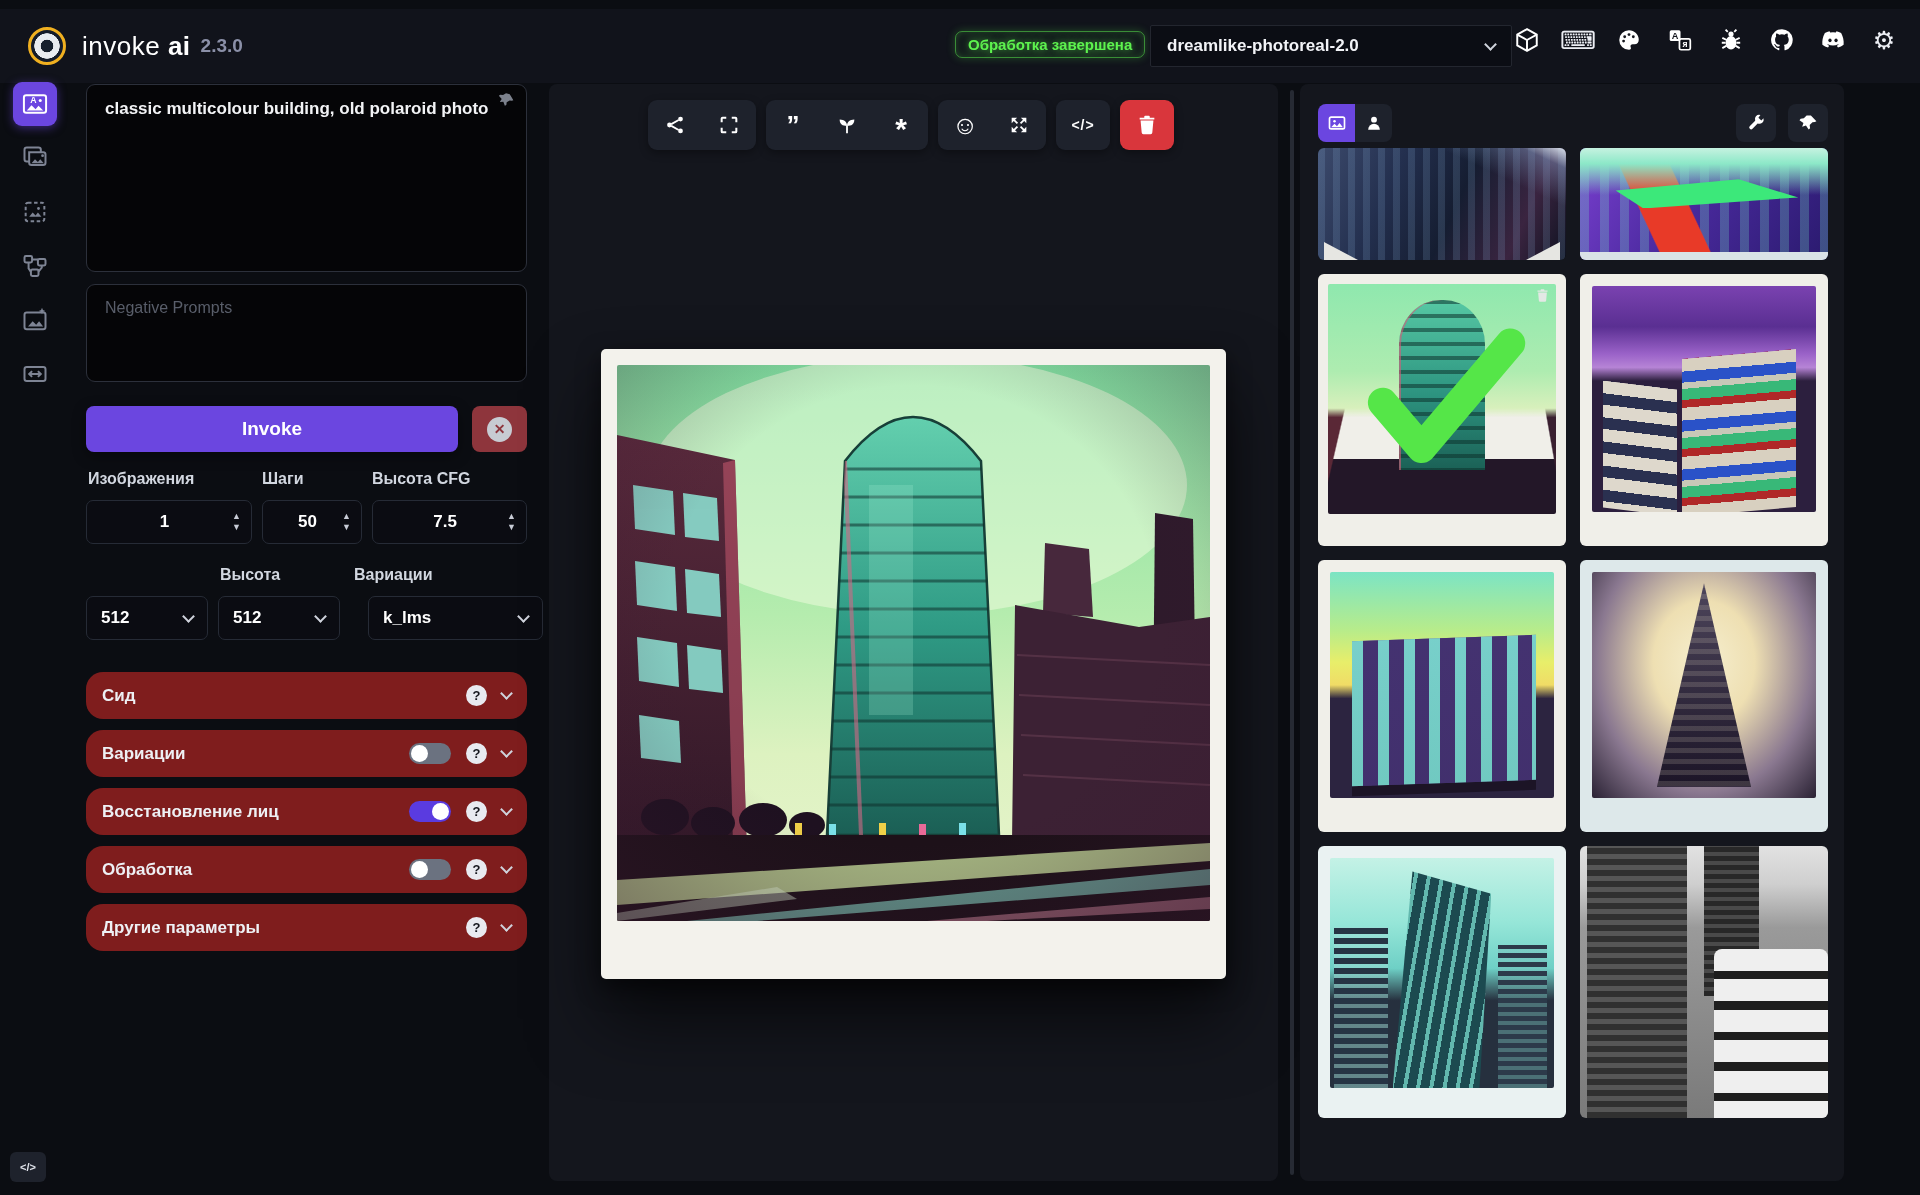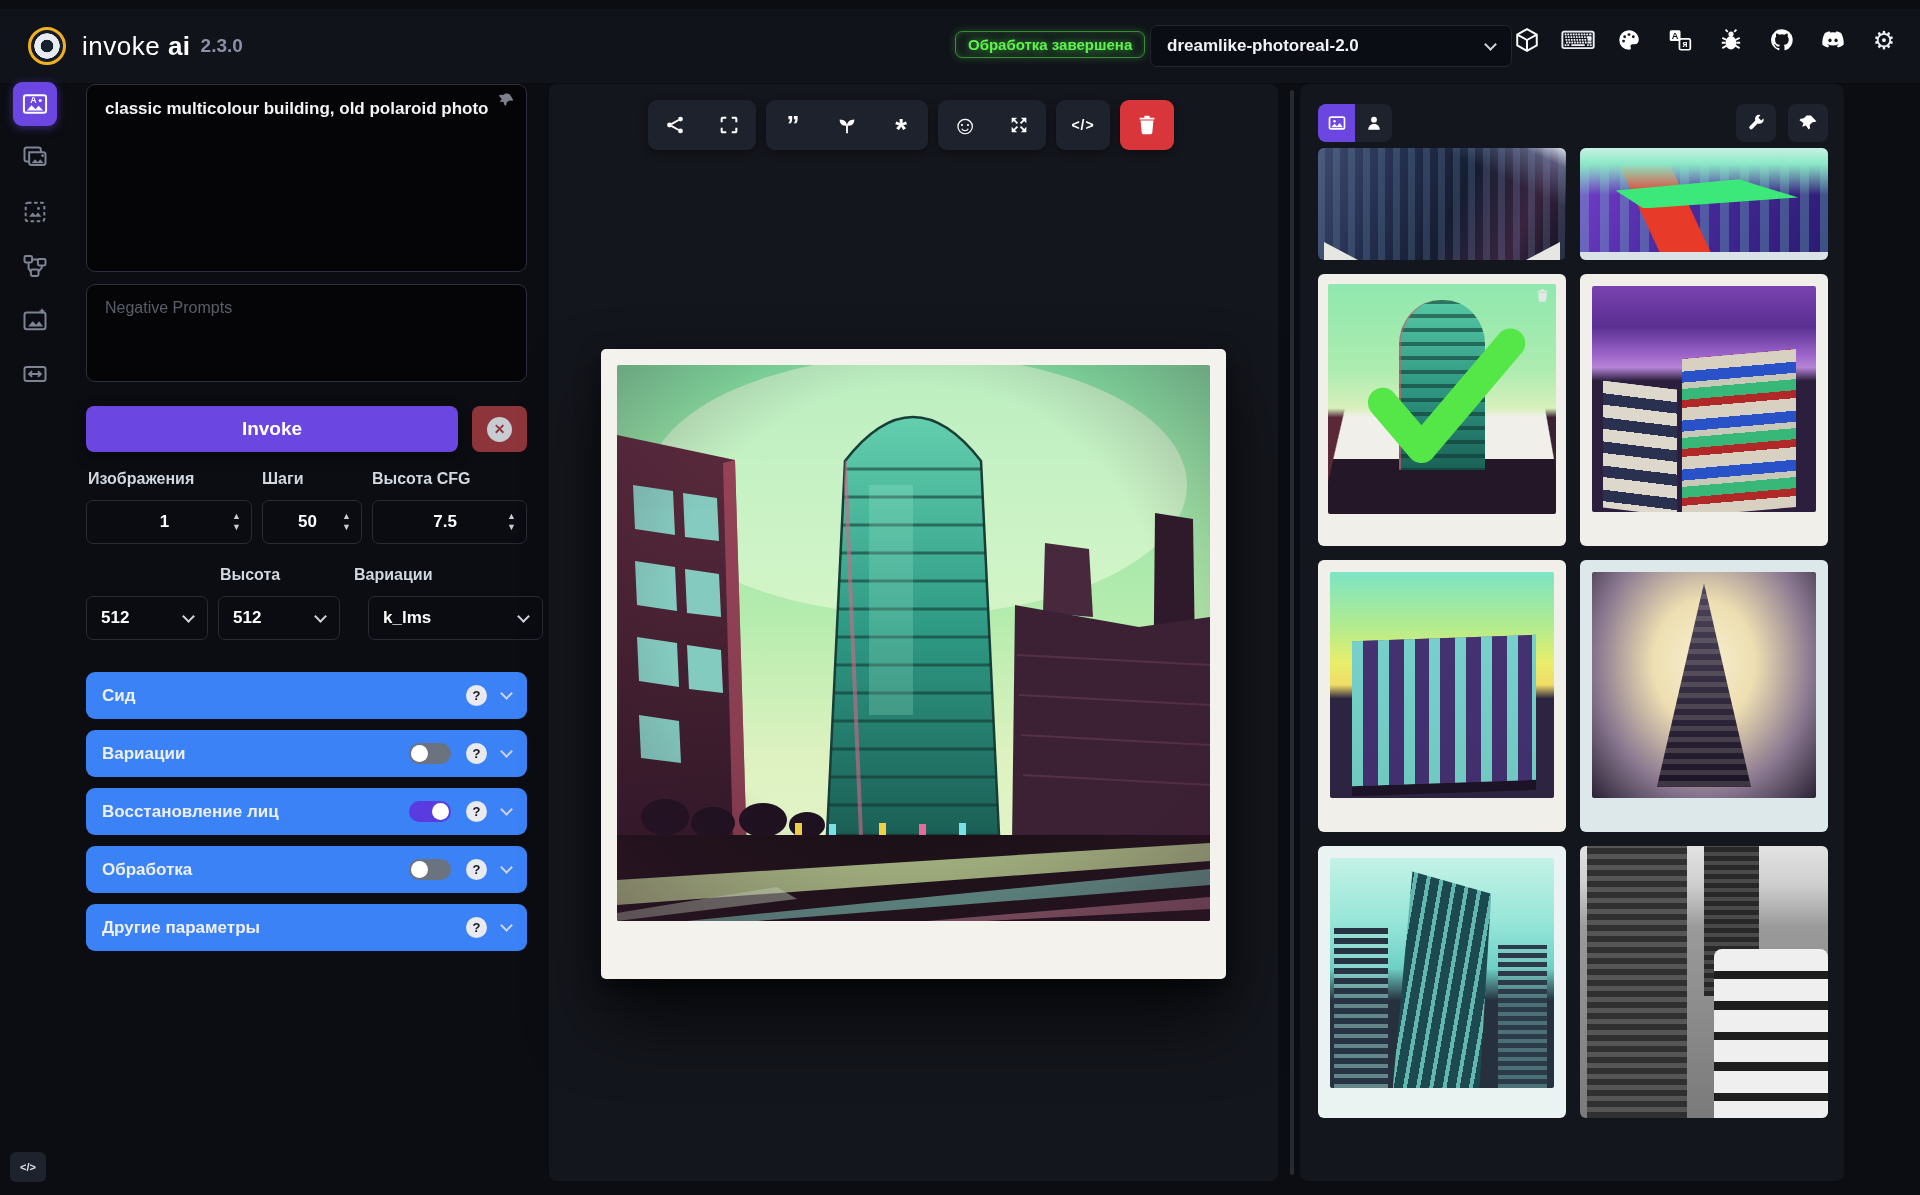--- a/index.html
+++ b/index.html
@@ -9,21 +9,21 @@
   .topbar { position:absolute; left:0; top:0; width:1920px; height:74px; background:#11131b; display:flex; align-items:center;margin-top:9px; }
   .logo { width:38px; height:38px; border-radius:50%; margin-left:28px; border:3px solid #f0b020;
           background:radial-gradient(circle,#16202e 0 27%,#e8ecf0 29% 55%,#141c2a 57% 100%); }
   .title { margin-left:16px; font-size:26px; color:#fff; letter-spacing:.5px; }
   .title b { font-weight:800; }
   .version { margin-left:10px; font-size:19px; color:#8b90a8; font-weight:700; }
   .status-badge { position:absolute; left:955px; top:22px; font-size:15px; font-weight:700; color:#5df24e;
           padding:4px 12px; border:1px solid rgba(93,242,78,.55); border-radius:7px;
           text-shadow:0 0 8px rgba(93,242,78,.9); box-shadow:0 0 10px rgba(93,242,78,.25) inset,0 0 8px rgba(93,242,78,.25); }
   .model-select { position:absolute; left:1150px; top:16px; width:362px; height:42px; background:#0b0d14; border:1px solid #23262f;
-          border-radius:7px; display:flex; align-items:center; padding:0 16px; font-size:17px; font-weight:700; color:#f2f3f7; }
+          border-radius:2px; display:flex; align-items:center; padding:0 16px; font-size:17px; font-weight:700; color:#f2f3f7; }
   .model-select .chev { margin-left:auto; }
   .top-icons { position:absolute; right:22px; top:17px; display:flex; gap:23px; align-items:center; }
   .tico { width:28px; height:28px; display:flex; align-items:center; justify-content:center; color:#eceef4; font-size:25px; line-height:1; }
   .chev { width:9px; height:9px; border-right:2.2px solid #cfd3dc; border-bottom:2.2px solid #cfd3dc; transform:rotate(45deg); margin-top:-4px; }
 
   
   .rail-btn { position:absolute; left:13px; width:44px; height:44px; border-radius:9px; display:flex; align-items:center; justify-content:center; }
   .rail-btn.active { background:#6b46e0; box-shadow:0 2px 10px rgba(107,70,224,.5); }
   .rail-btn svg { stroke:#7e8494; fill:none; stroke-width:1.7; }
   .rail-btn svg .f { fill:#7e8494; stroke:none; }
@@ -46,21 +46,21 @@
           display:flex; align-items:center; justify-content:center; }
   .plabel { position:absolute; font-size:16px; font-weight:700; color:#d2d7e0; }
   .numfield { position:absolute; height:44px; background:#0b0c12; border:1px solid #262b36; border-radius:7px;
           display:flex; align-items:center; padding:0 10px; }
   .numfield input { flex:1; background:transparent; border:none; outline:none; color:#fff; text-align:center;
           font-size:17px; font-weight:700; font-family:"Liberation Sans",sans-serif; width:40px; }
   .steppers { display:flex; flex-direction:column; gap:2px; color:#c8ccd6; font-size:9px; line-height:1; }
   .selectbox { position:absolute; height:44px; background:#0b0c12; border:1px solid #262b36; border-radius:7px;
           display:flex; align-items:center; padding:0 14px; font-size:17px; font-weight:700; color:#fff; }
   .selectbox .chev { margin-left:auto; }
-  .acc { position:absolute; left:0; width:441px; height:47px; background:#3b82f6; border-radius:9px;
+  .acc { position:absolute; left:0; width:441px; height:47px; background:#7f1d1d; border-radius:17px;
           display:flex; align-items:center; padding:0 16px; }
   .acc .lab { font-size:17px; font-weight:700; color:#eef0f4; }
   .acc .right { margin-left:auto; display:flex; align-items:center; gap:15px; }
   .toggle { width:42px; height:21px; border-radius:11px; background:#6b7280; position:relative; }
   .toggle::after { content:""; position:absolute; top:2px; left:2px; width:17px; height:17px; border-radius:50%; background:#fff; }
   .toggle.on { background:#5a3be0; }
   .toggle.on::after { left:23px; }
   .qmark { width:21px; height:21px; border-radius:50%; background:#e8eaf0; color:#14161d; font-size:13px; font-weight:800;
           display:flex; align-items:center; justify-content:center; }
 

